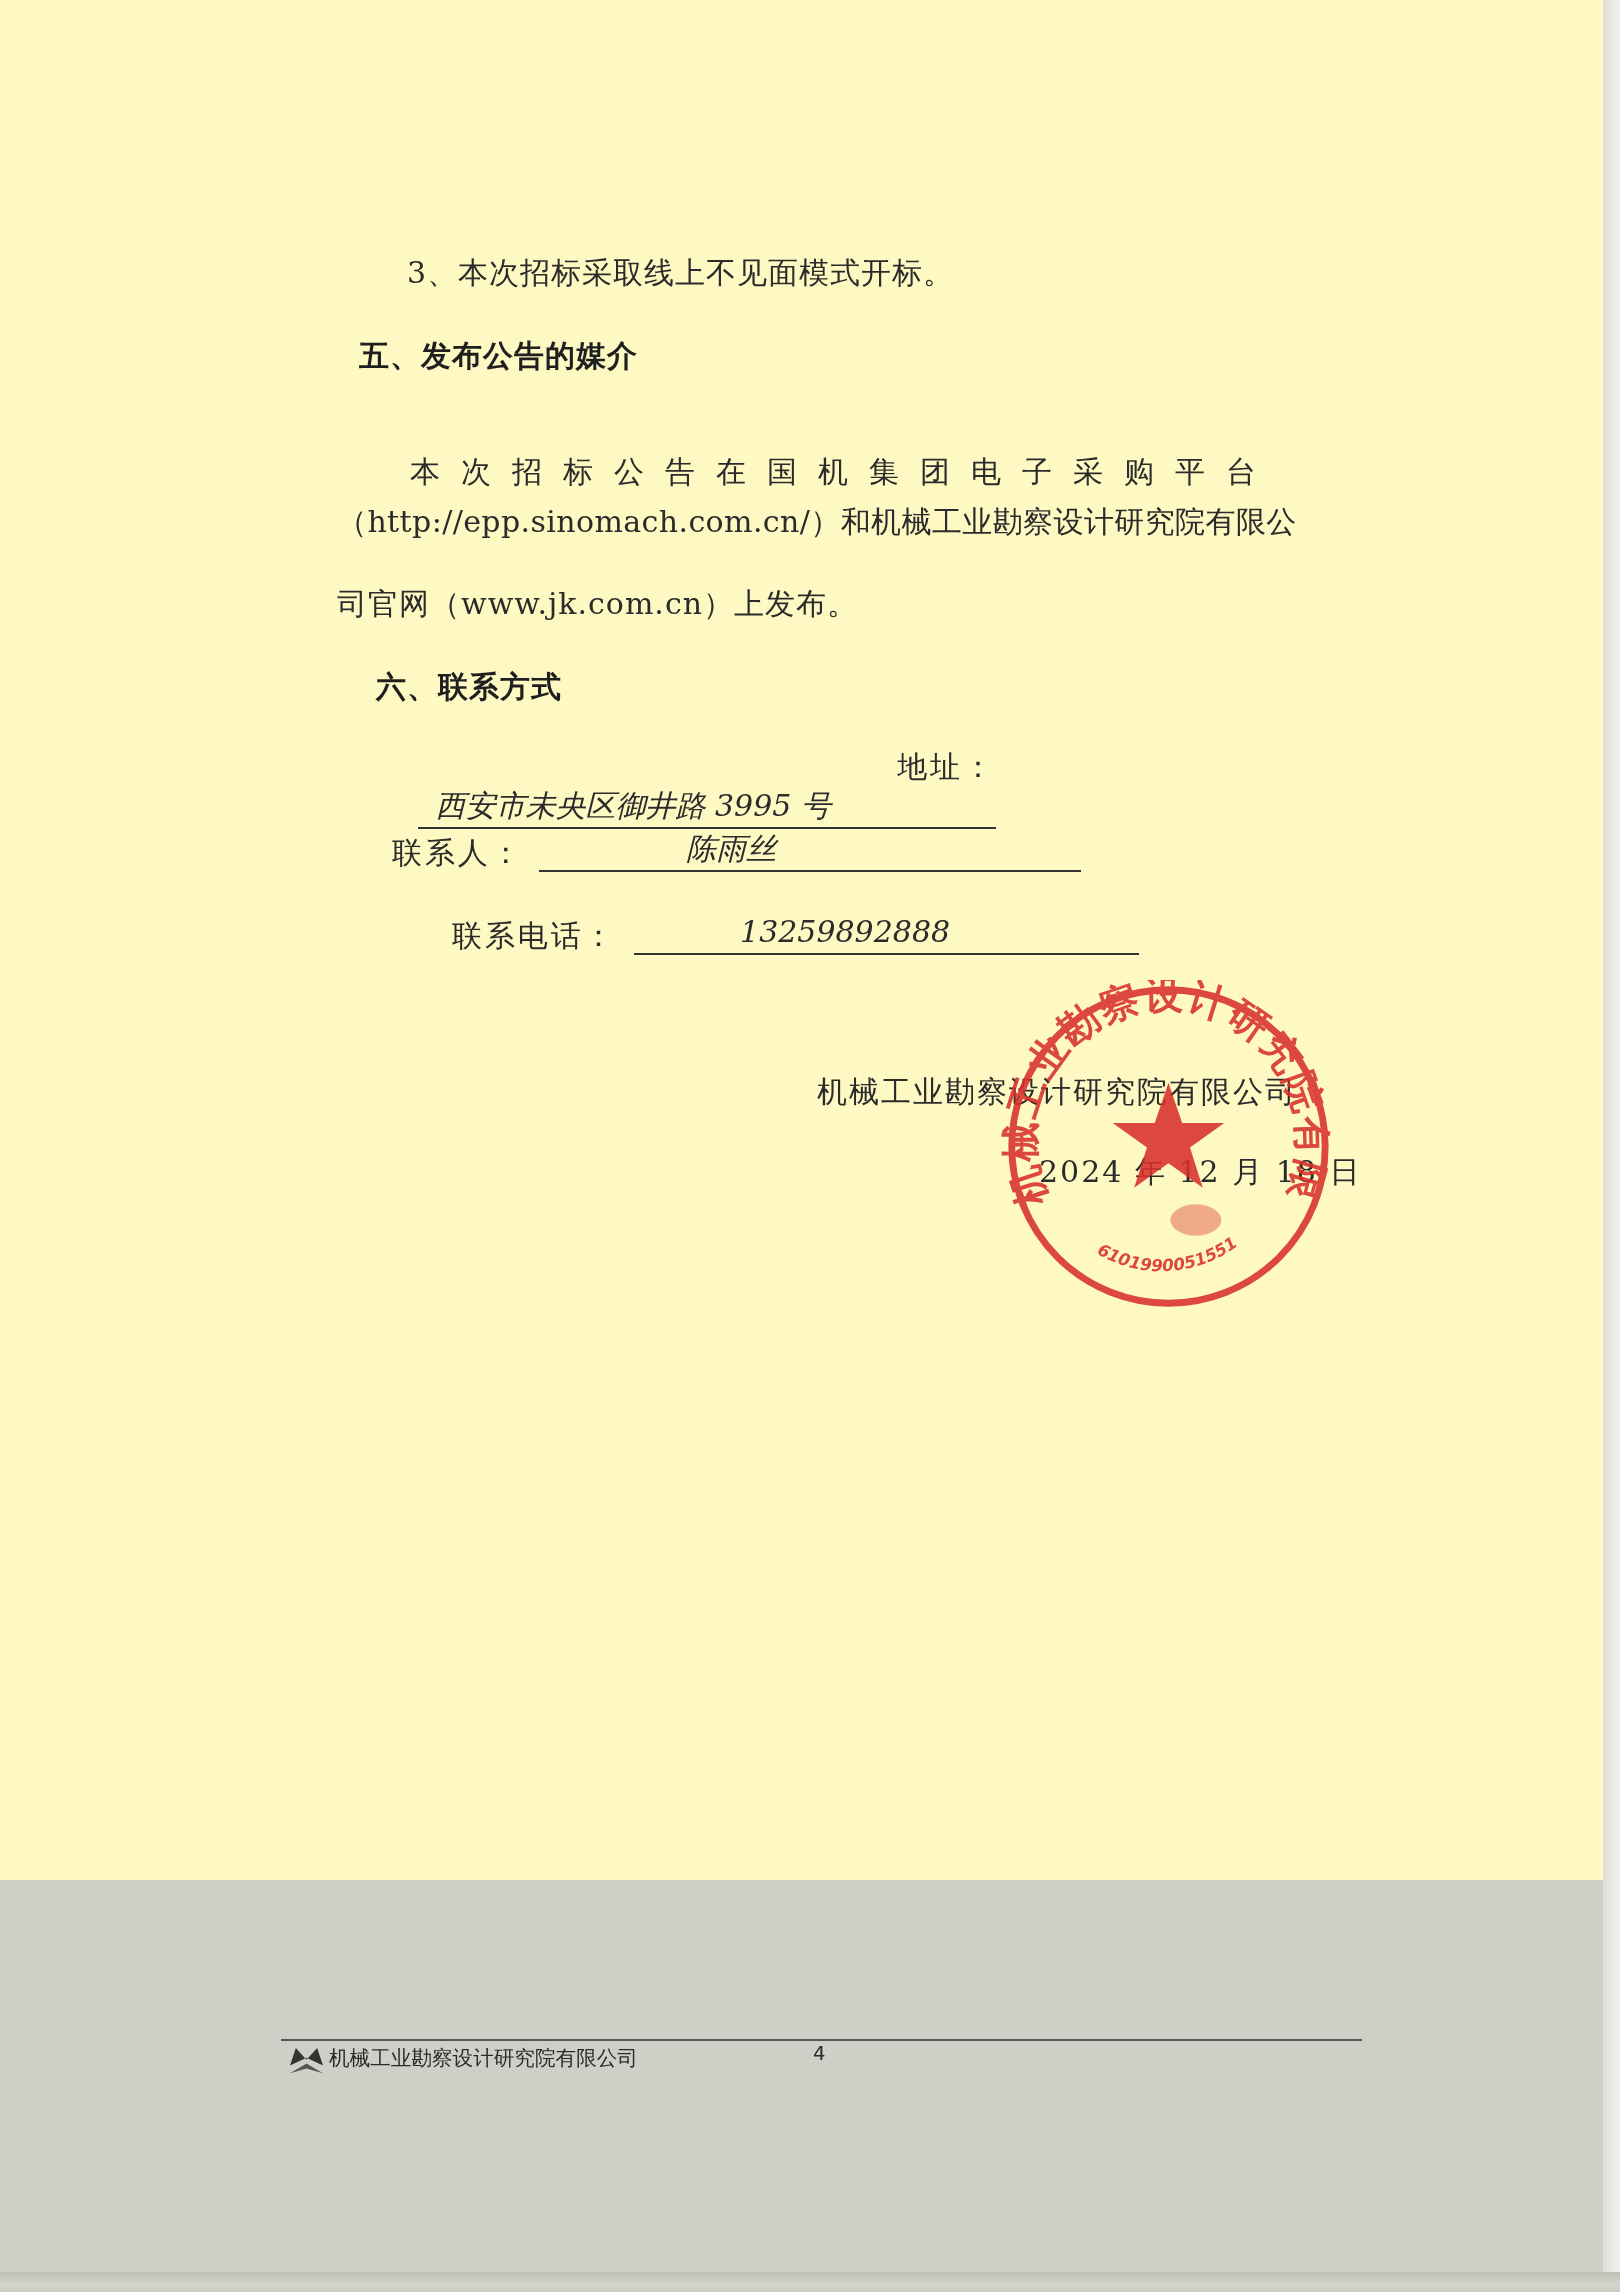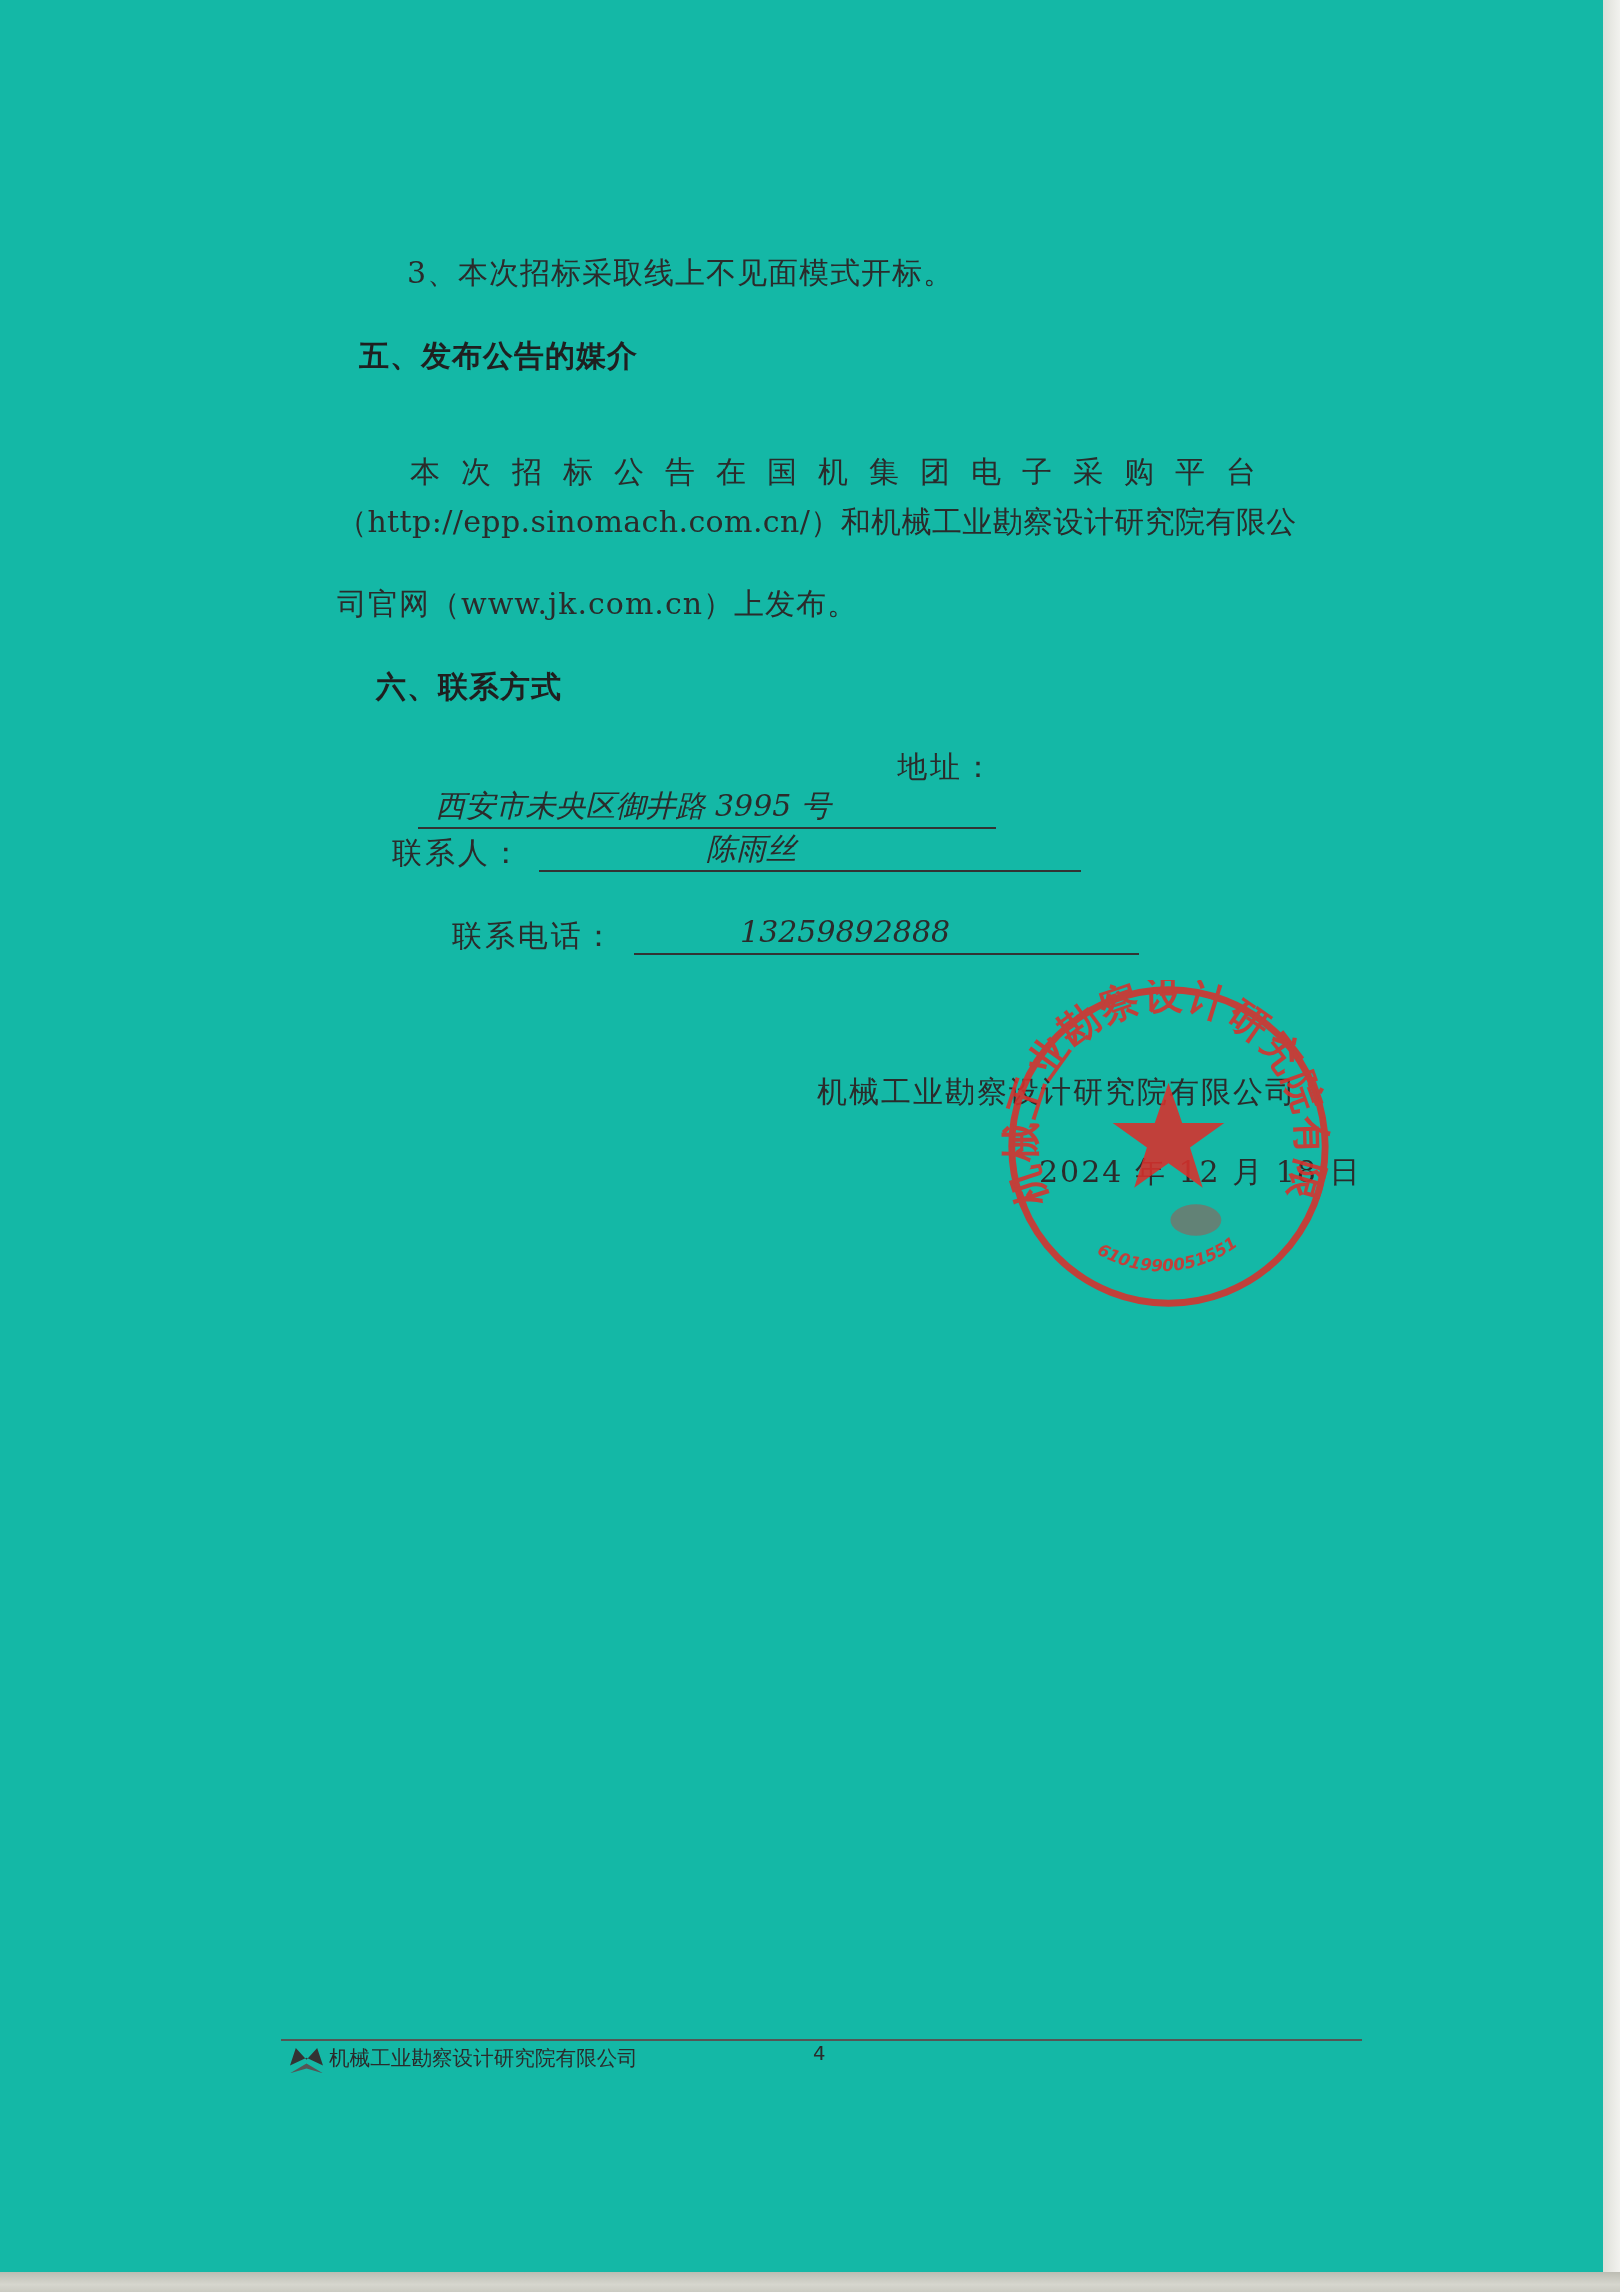--- a/index.html
+++ b/index.html
@@ -8,22 +8,22 @@
     width: 1620px;
     height: 2293px;
     background: #cfcfc8;
     overflow: hidden;
   }
   .page {
     position: absolute;
     left: 0;
     top: 0;
     width: 1603px;
-    height: 2272px;
-    background: #14b8a6;
+    height: 1880px;
+    background: #fef9c3;
     font-family: "DejaVu Serif", "Liberation Serif", serif;
     color: #2b2b2b;
   }
   .scanner-edge-bottom {
     position: absolute;
     left: 0;
     top: 2272px;
     width: 1620px;
     height: 20.6px;
     background: linear-gradient(180deg, #bdbdb3 0%, #d6d6ce 60%, #c8c8bf 100%);
@@ -134,21 +134,21 @@
   <div class="field-row" style="left:412px; top:747px;flex-direction:column;">
     <span class="field-label">地址：</span>
     <span class="field-value" style="width:578px; height:39px; margin-left:5.9px;">
       <span style="left:17.6px;">西安市未央区御井路 3995 号</span>
     </span>
   </div>
 
   <div class="field-row" style="left:392px; top:829px;">
     <span class="field-label">联系人：</span>
     <span class="field-value" style="width:542px; height:39px; margin-left:15.7px;">
-      <span style="left:147px;margin-left:20px;">陈雨丝</span>
+      <span style="left:147px;">陈雨丝</span>
     </span>
   </div>
 
   <div class="field-row" style="left:452px; top:912px;">
     <span class="field-label">联系电话：</span>
     <span class="field-value" style="width:505px; height:39px; margin-left:17.6px;">
       <span style="left:106px;">13259892888</span>
     </span>
   </div>
 

